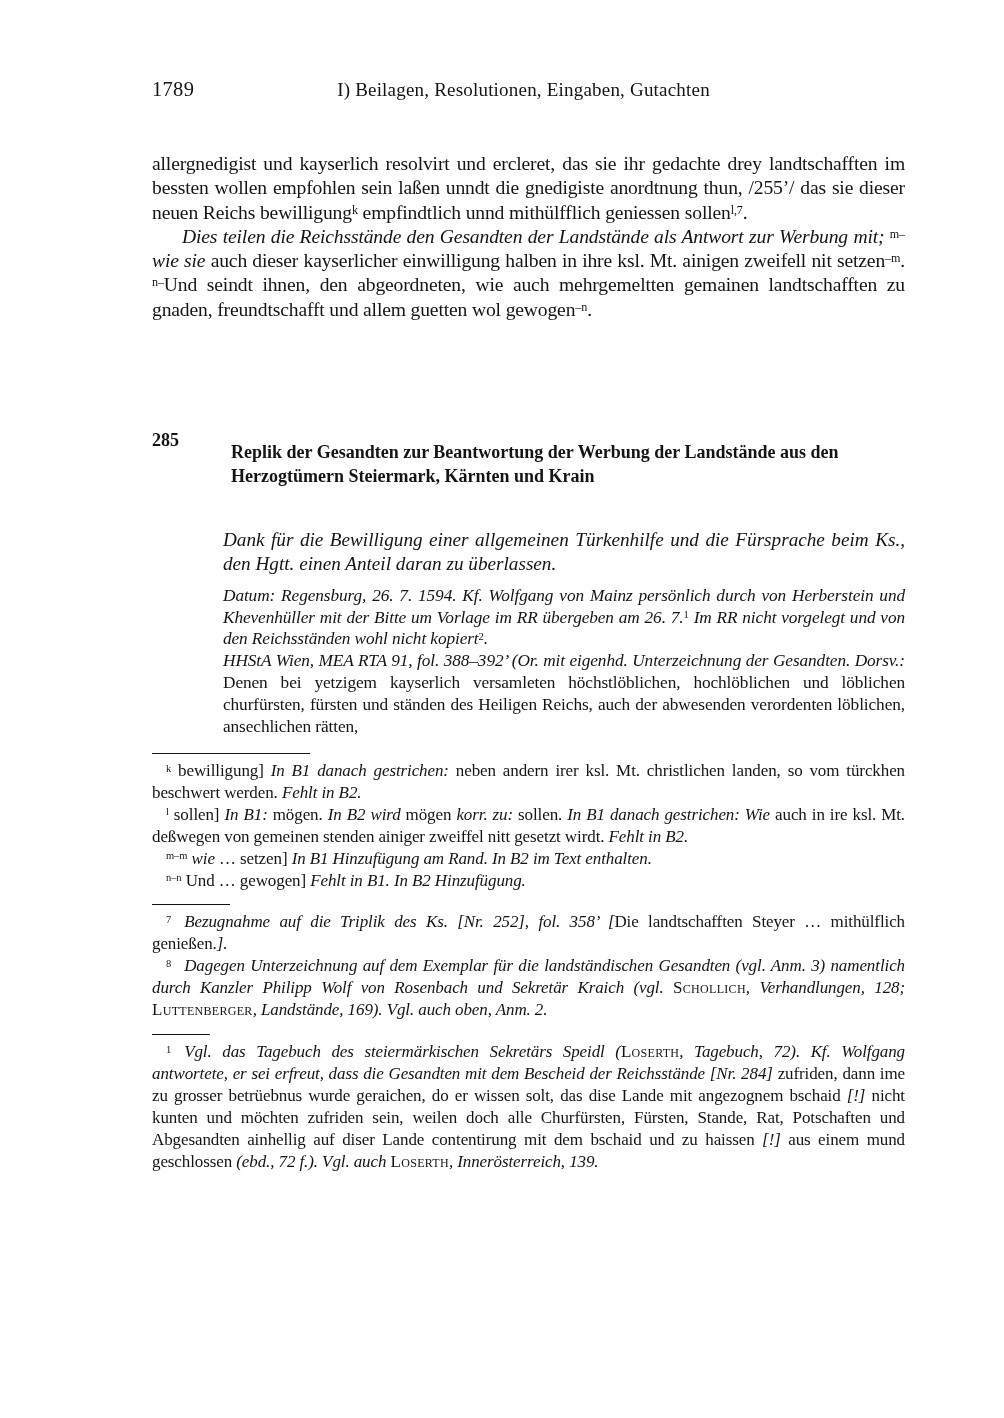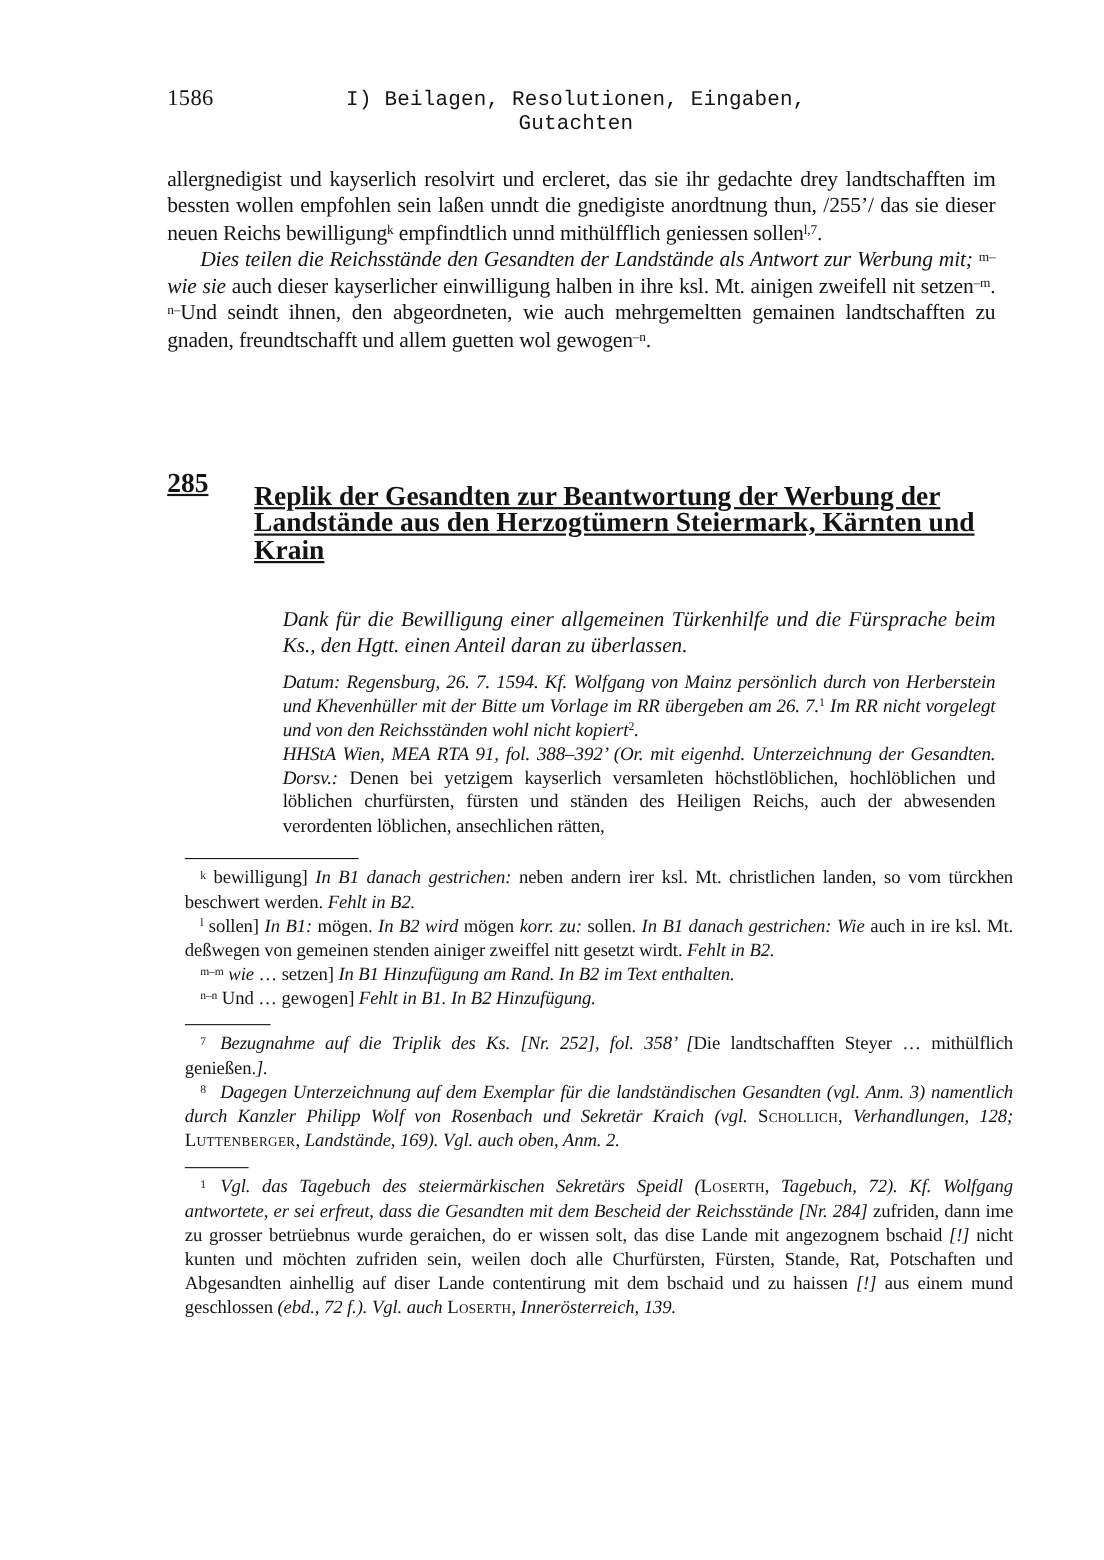--- a/index.html
+++ b/index.html
@@ -9,58 +9,58 @@
     background:#ffffff;
     color:#141414;
     font-family:"Liberation Serif","DejaVu Serif",serif;
     overflow:hidden;
   }
   .content { position:absolute; left:152px; width:753px; }
 
   
   .running-head { top:78px; display:flex; align-items:baseline; font-size:19px; }
   .page-num { width:110px; font-size:20.5px; letter-spacing:0.3px; }
-  .head-title { flex:1; text-align:center; padding-right:120px; letter-spacing:0.2px;font-family:Liberation Mono, monospace; }
+  .head-title { flex:1; text-align:center; padding-right:120px; letter-spacing:0.2px; }
 
   
   .main-text { top:120px; font-size:19.6px; line-height:24.3px; text-align:justify; letter-spacing:-0.15px; hyphens:auto;margin-top:32px; }
   .main-text p { margin:0; }
   .indent { text-indent:30px; }
 
   
   .entry { top:428px; }
-  .entry-head { display:flex; font-weight:bold; font-size:25px; line-height:24.3px;text-decoration:underline; }
+  .entry-head { display:flex; font-weight:bold; font-size:18px; line-height:24.3px; }
   .entry-num { width:67px; flex:0 0 67px; }
   .entry-title { flex:1; margin:12px; font-size:inherit; font-weight:bold; line-height:inherit; text-align:left; }
-  .entry-body { margin-left:105px; }
+  .entry-body { margin-left:71px; }
   .summary { margin:27px 0 0 0; font-style:italic; font-size:19.2px; line-height:24px; text-align:justify; }
   .meta { margin:9px 0 0 0; font-size:17.3px; line-height:21.9px; text-align:justify; letter-spacing:-0.1px; hyphens:auto; }
   .meta + .meta { margin-top:0; }
 
   
-  .apparatus { top:780px; font-size:17px; line-height:21.9px; text-align:justify; letter-spacing:-0.1px; hyphens:auto;margin-left:16px; }
+  .apparatus { top:753px; font-size:17px; line-height:21.9px; text-align:justify; letter-spacing:-0.1px; hyphens:auto; }
   .apparatus p { margin:0; text-indent:14px; }
   .rule { border:none; border-top:1.6px solid #141414; margin:0 0 6px 0; }
   .rule-long { width:158px; }
   .rule-mid { width:78px; margin-top:13px; }
   .rule-short { width:58px; margin-top:13px; }
 
   
   .run-i { font-style:italic; }
   .run-sc { font-variant:small-caps; letter-spacing:0.3px; }
   .run-sup { font-size:0.62em; position:relative; top:-0.42em; line-height:0; }
   .run-mark { margin-right:13px; }
 </style>
 </head>
 <body>
 
 <div class="page">
 
   <header class="content running-head">
-    <span class="page-num">1586</span>
+    <span class="page-num">1789</span>
     <span class="head-title">I) Beilagen, Resolutionen, Eingaben, Gutachten</span>
   </header>
 
   <div class="content main-text">
     <p><span>allergnedigist und kayserlich resolvirt und ercleret, das sie ihr gedachte drey landtschafften im bessten wollen empfohlen sein laßen unndt die gnedigiste anordtnung thun, /255’/ das sie dieser neuen Reichs bewilligung</span><span class="run-sup">k</span><span> empfindtlich unnd mithülfflich geniessen sollen</span><span class="run-sup">l,7</span><span>.</span></p>
     <p class="indent"><span class="run-i">Dies teilen die Reichsstände den Gesandten der Landstände als Antwort zur Werbung mit; </span><span class="run-sup">m–</span><span class="run-i">wie sie </span><span>auch dieser kayserlicher einwilligung halben in ihre ksl. Mt. ainigen zweifell nit setzen</span><span class="run-sup">–m</span><span>. </span><span class="run-sup">n–</span><span>Und seindt ihnen, den abgeordneten, wie auch mehrgemeltten gemainen landtschafften zu gnaden, freundtschafft und allem guetten wol gewogen</span><span class="run-sup">–n</span><span>.</span></p>
   </div>
 
   <section class="content entry">
     <div class="entry-head">

